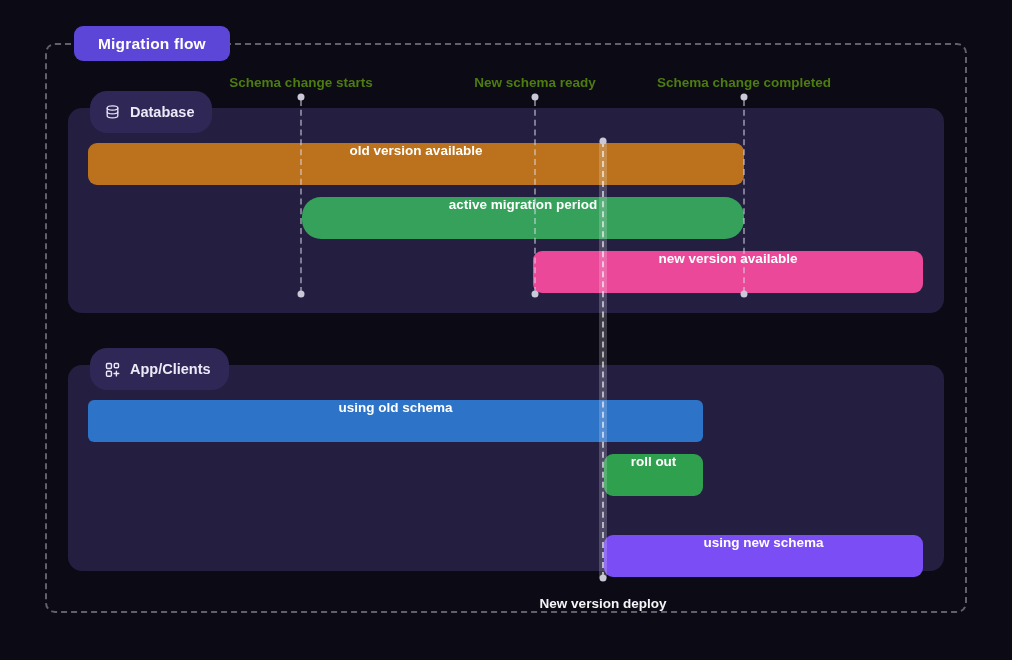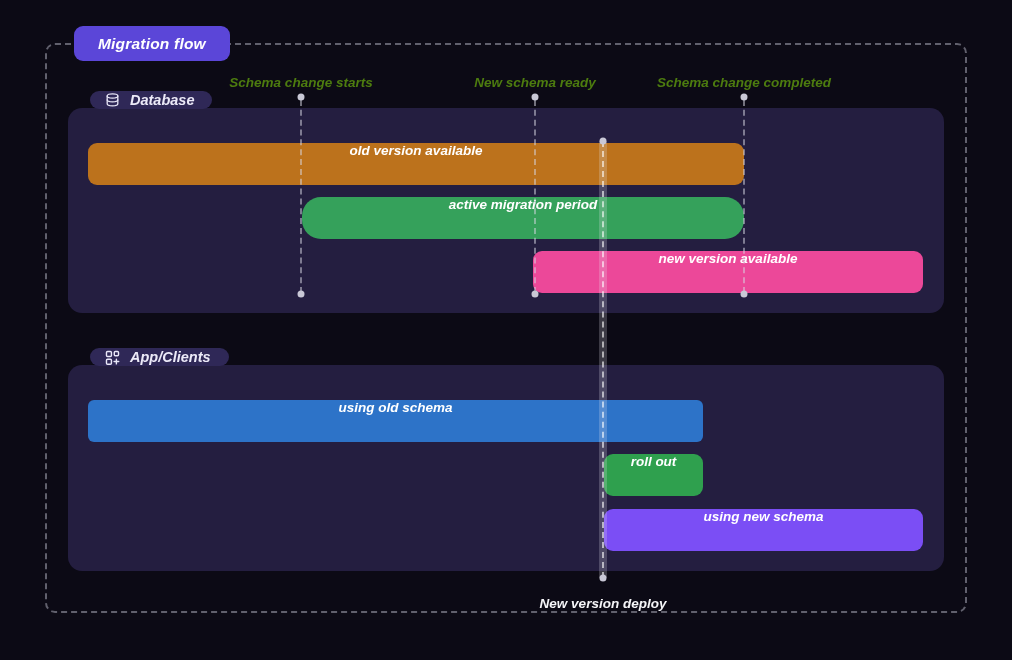--- a/index.html
+++ b/index.html
@@ -1,38 +1,38 @@
 <!DOCTYPE html>
 <html><head>
 <meta charset="utf-8">
 <style>
   * { margin:0; padding:0; box-sizing:border-box; }
   html,body { width:1012px; height:660px; }
   body { font-family:"Liberation Sans", sans-serif; overflow:hidden; }
 
-  .stage { position:relative; width:1012px; height:660px; background:#0c0a15;font-style:italic; }
+  .stage { position:relative; width:1012px; height:660px; background:#0c0a15; }
 
   .outer-frame {
     position:absolute; left:45px; top:43px; width:922px; height:570px;
     border:2px dashed rgba(168,168,182,0.55); border-radius:10px;
   }
 
   .title-badge {
     position:absolute; left:74px; top:26px; height:35px;
     display:inline-flex; align-items:center; padding:0 24px;
     border-radius:9px; color:#ffffff; font-size:15.5px; font-weight:700;
     z-index:7; letter-spacing:0.2px;
   }
 
   .panel { position:absolute; left:68px; width:876px; border-radius:14px; z-index:1; }
   .panel-db  { top:108px; height:205px; }
   .panel-app { top:365px; height:206px; }
 
   .section-badge {
-    position:absolute; left:90px; height:18px; z-index:3;
+    position:absolute; left:90px; height:42px; z-index:3;
     display:inline-flex; align-items:center; gap:9px;
     padding:0 18px 0 14px; border-radius:17px;
     color:#eceaf8; font-size:14.5px; font-weight:700;
   }
   .section-badge svg { display:block; }
   .badge-db  { top:91px; }
   .badge-app { top:348px; }
 
   .marker-label {
     position:absolute; top:75px; transform:translateX(-50%);
@@ -66,21 +66,21 @@
   .bar {
     position:absolute; height:42px; border-radius:9px; z-index:2;
     display:flex; align-items:flex-start; justify-content:center;
     color:#ffffff; font-size:13.5px; font-weight:700; white-space:nowrap;
   }
   .bar-old-version      { left:88px;  top:143px; width:656px; }
   .bar-active-migration { left:302px; top:197px; width:442px;border-radius:19px; }
   .bar-new-version      { left:533px; top:251px; width:390px; }
   .bar-using-old        { left:88px;  top:400px; width:615px; }
   .bar-roll-out         { left:604px; top:454px; width:99px;  }
-  .bar-using-new        { left:604px; top:509px; width:319px; }
+  .bar-using-new        { left:604px; top:535px; width:319px; }
 </style>
 </head>
 <body>
 
 <div class="stage" style="background-color: rgb(12, 10, 21);">
 
   <div class="outer-frame"></div>
 
   <div class="title-badge" style="background-color: rgb(91, 70, 216);">
     <span>Migration flow</span>

